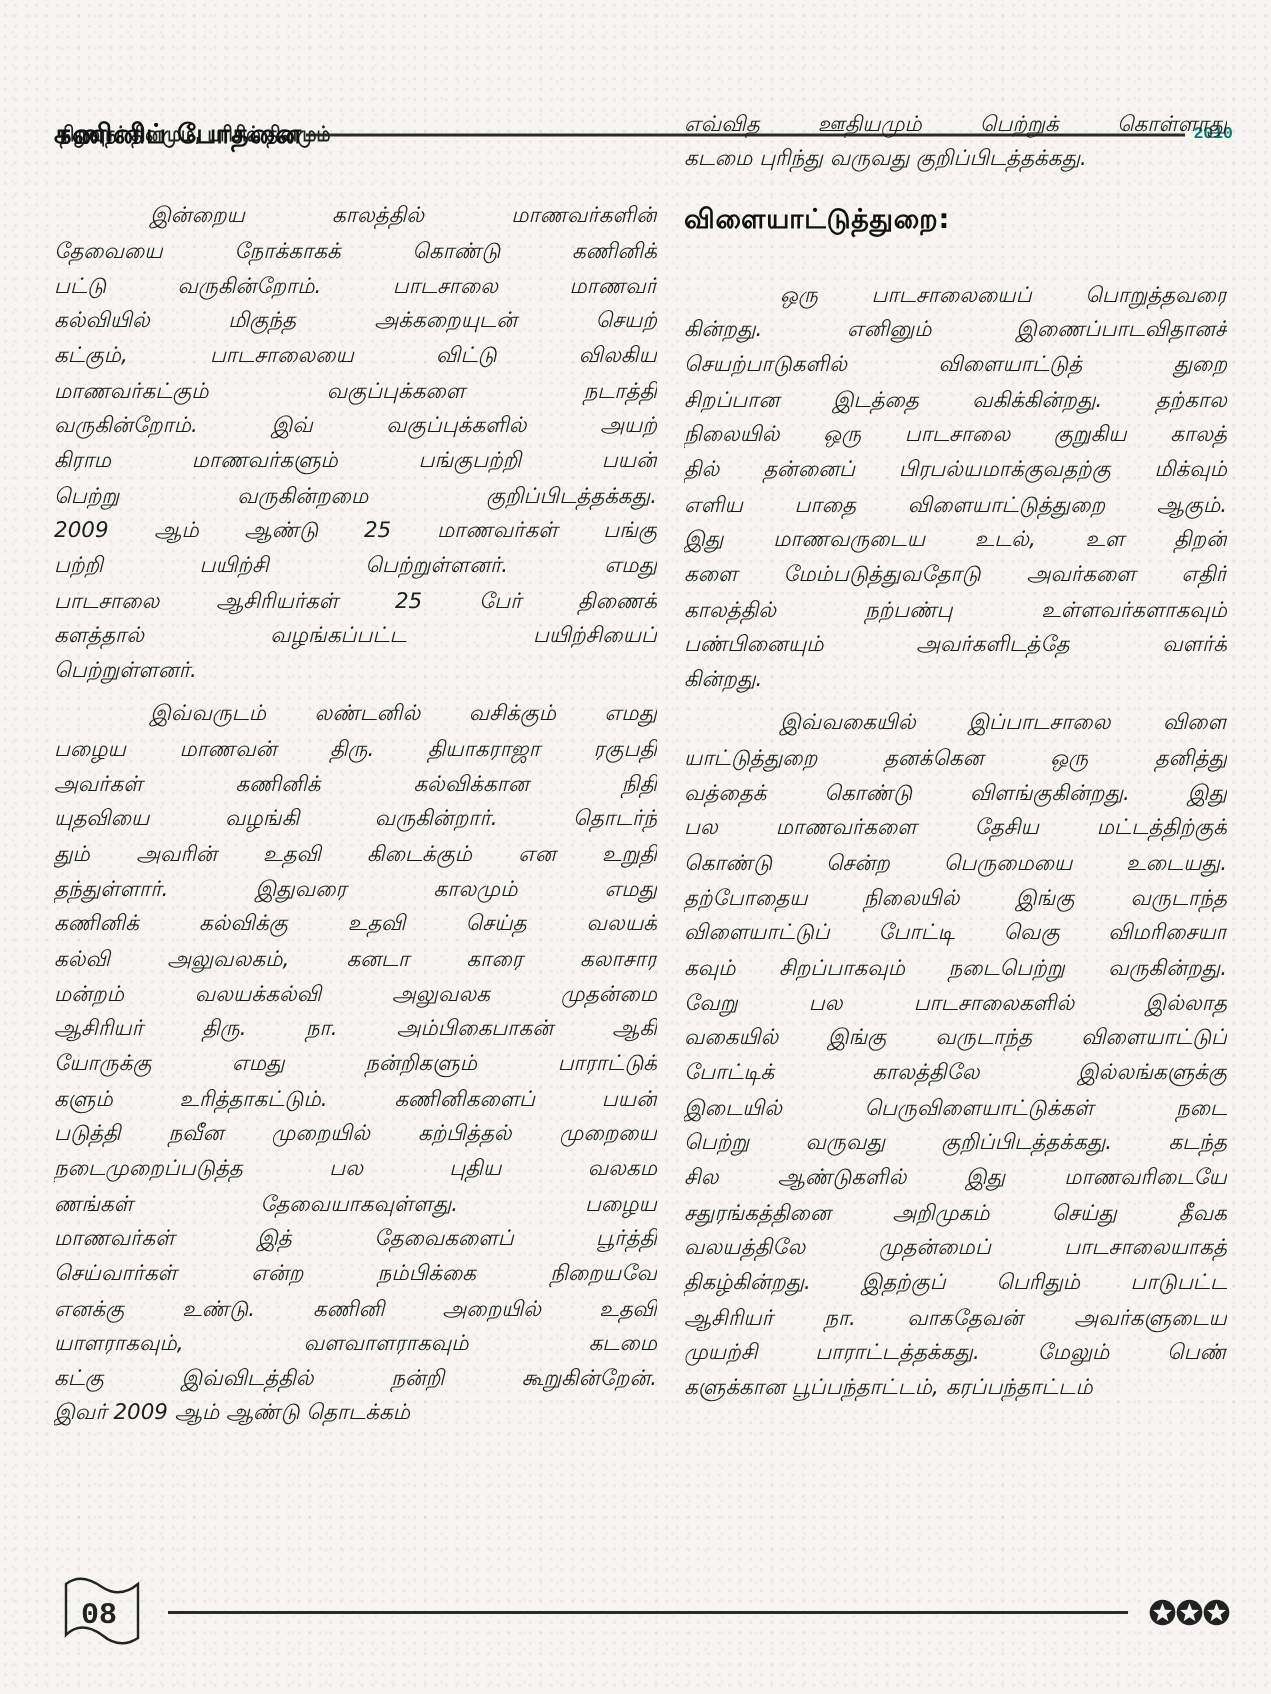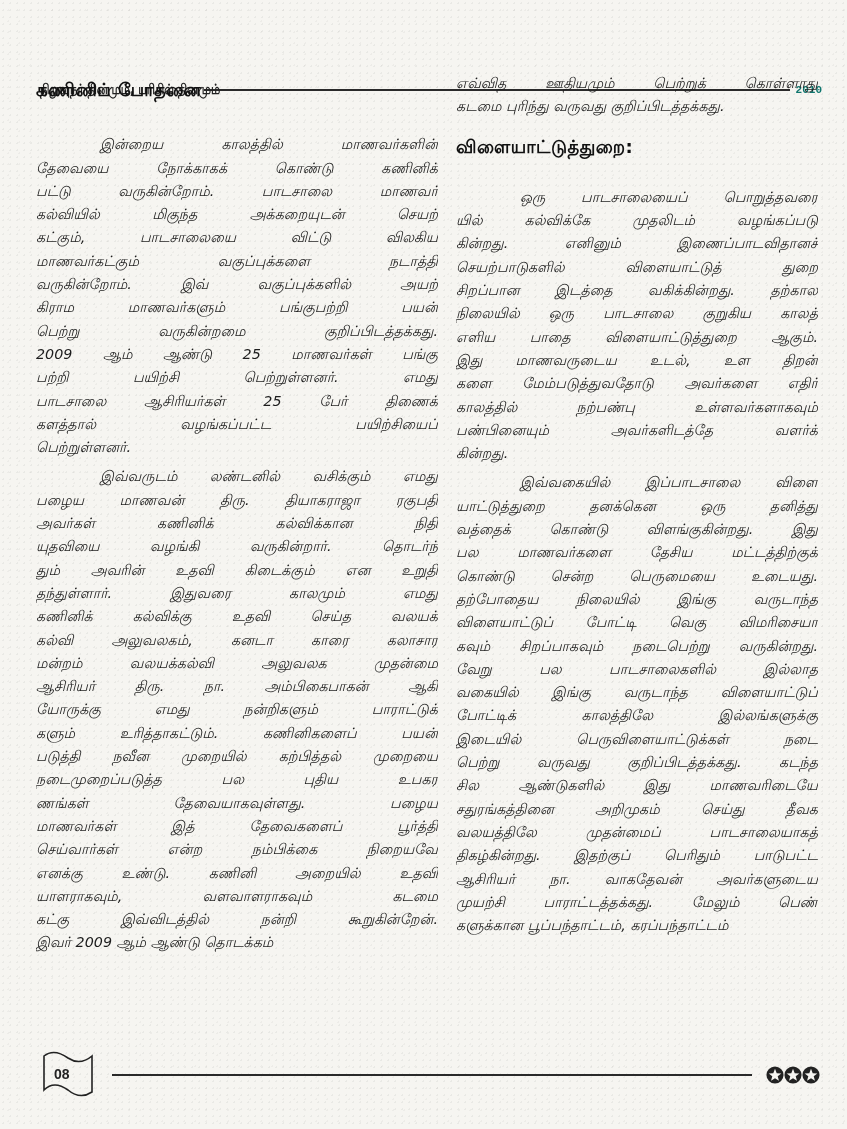--- a/index.html
+++ b/index.html
@@ -48,22 +48,22 @@
     }
     .line.last { text-align-last: left; }
     .indent { padding-left: 64px; }
     .page-footer {
       position: absolute; left: 40px; top: 1050px; width: 780px; height: 50px;
       display: flex; align-items: center;
     }
     .page-flag { position: relative; width: 58px; height: 50px; flex: none; }
     .page-flag svg { position: absolute; left: 0; top: 0; }
     .page-number {
-      position: absolute; left: 14px; top: 16px; font-size: 14px; font-weight: bold;
-      font-family: Liberation Sans, sans-serif; color: #222;
+      position: absolute; left: 14px; top: 16px; font-size: 20px; font-weight: bold;
+      font-family: Liberation Mono, monospace; color: #222;
     }
     .footer-rule { flex: 1; height: 2px; background: #2a2a2a; margin: 0 14px 0 14px; }
     .footer-stars { display: flex; gap: 0; }
     .star-icon { width: 18px; height: 18px; display: block; }
   </style>
 </head>
 <body>
 
 <div class="page-header">
   <span class="header-title">நிறுவுநர் தினமும்,  பரிசில் தினமும்</span>
@@ -97,46 +97,46 @@
         <span class="line">யுதவியை வழங்கி  வருகின்றார்.  தொடர்ந்</span>
         <span class="line">தும்  அவரின் உதவி கிடைக்கும் என உறுதி</span>
         <span class="line">தந்துள்ளார்.  இதுவரை  காலமும்   எமது</span>
         <span class="line">கணினிக்  கல்விக்கு  உதவி செய்த வலயக்</span>
         <span class="line">கல்வி அலுவலகம், கனடா காரை கலாசார</span>
         <span class="line">மன்றம் வலயக்கல்வி அலுவலக முதன்மை</span>
         <span class="line">ஆசிரியர்  திரு.  நா.  அம்பிகைபாகன் ஆகி</span>
         <span class="line">யோருக்கு எமது  நன்றிகளும்  பாராட்டுக்</span>
         <span class="line">களும் உரித்தாகட்டும். கணினிகளைப் பயன்</span>
         <span class="line">படுத்தி நவீன முறையில் கற்பித்தல் முறையை</span>
-        <span class="line">நடைமுறைப்படுத்த   பல   புதிய   உபகர</span>
+        <span class="line">நடைமுறைப்படுத்த   பல   புதிய   வலகம</span>
         <span class="line">ணங்கள்   தேவையாகவுள்ளது.   பழைய</span>
         <span class="line">மாணவர்கள்  இத்  தேவைகளைப்  பூர்த்தி</span>
         <span class="line">செய்வார்கள் என்ற நம்பிக்கை  நிறையவே</span>
         <span class="line">எனக்கு உண்டு. கணினி அறையில் உதவி</span>
         <span class="line">யாளராகவும்,   வளவாளராகவும்   கடமை</span>
         <span class="line">கட்கு இவ்விடத்தில்  நன்றி  கூறுகின்றேன்.</span>
         <span class="line last">இவர்  2009  ஆம்   ஆண்டு  தொடக்கம்</span>
       </p>
     </div>
 </div>
 
 <div class="column col-right">
   <div id="right-lead" class="para">
       <span class="line">எவ்வித  ஊதியமும்  பெற்றுக்  கொள்ளாது</span>
       <span class="line last">கடமை புரிந்து  வருவது  குறிப்பிடத்தக்கது.</span>
     </div>
   <div class="section-title">விளையாட்டுத்துறை:</div>
   <div id="right-paras">
       <p class="para">
         <span class="line indent">ஒரு  பாடசாலையைப்  பொறுத்தவரை</span>
-        <span class="line">யில்  கல்விக்கே  முதலிடம்  வழங்கப்படு</span>
         <span class="line">கின்றது.  எனினும்  இணைப்பாடவிதானச்</span>
         <span class="line">செயற்பாடுகளில்  விளையாட்டுத்  துறை</span>
         <span class="line">சிறப்பான  இடத்தை  வகிக்கின்றது. தற்கால</span>
         <span class="line">நிலையில் ஒரு பாடசாலை  குறுகிய  காலத்</span>
+        <span class="line">தில் தன்னைப் பிரபல்யமாக்குவதற்கு மிக்வும்</span>
         <span class="line">எளிய பாதை  விளையாட்டுத்துறை  ஆகும்.</span>
         <span class="line">இது  மாணவருடைய  உடல், உள திறன்</span>
         <span class="line">களை மேம்படுத்துவதோடு அவர்களை எதிர்</span>
         <span class="line">காலத்தில்  நற்பண்பு  உள்ளவர்களாகவும்</span>
         <span class="line">பண்பினையும்   அவர்களிடத்தே   வளர்க்</span>
         <span class="line last">கின்றது.</span>
       </p>
       <p class="para">
         <span class="line indent">இவ்வகையில்  இப்பாடசாலை  விளை</span>
         <span class="line">யாட்டுத்துறை  தனக்கென  ஒரு  தனித்து</span>

